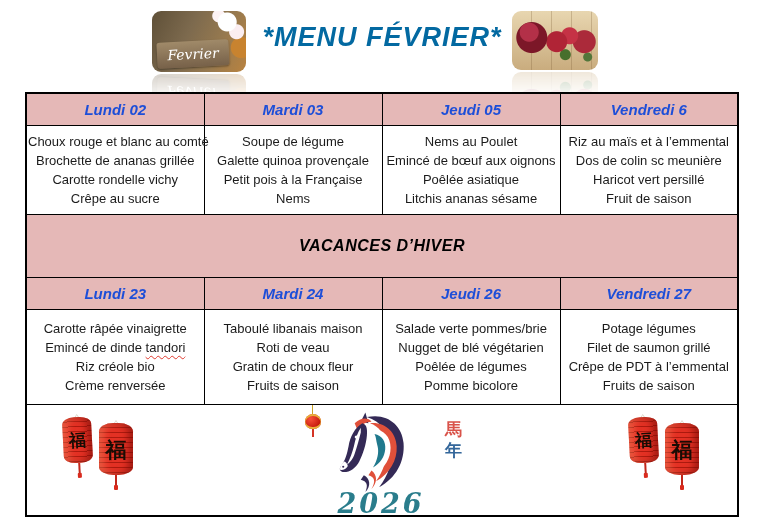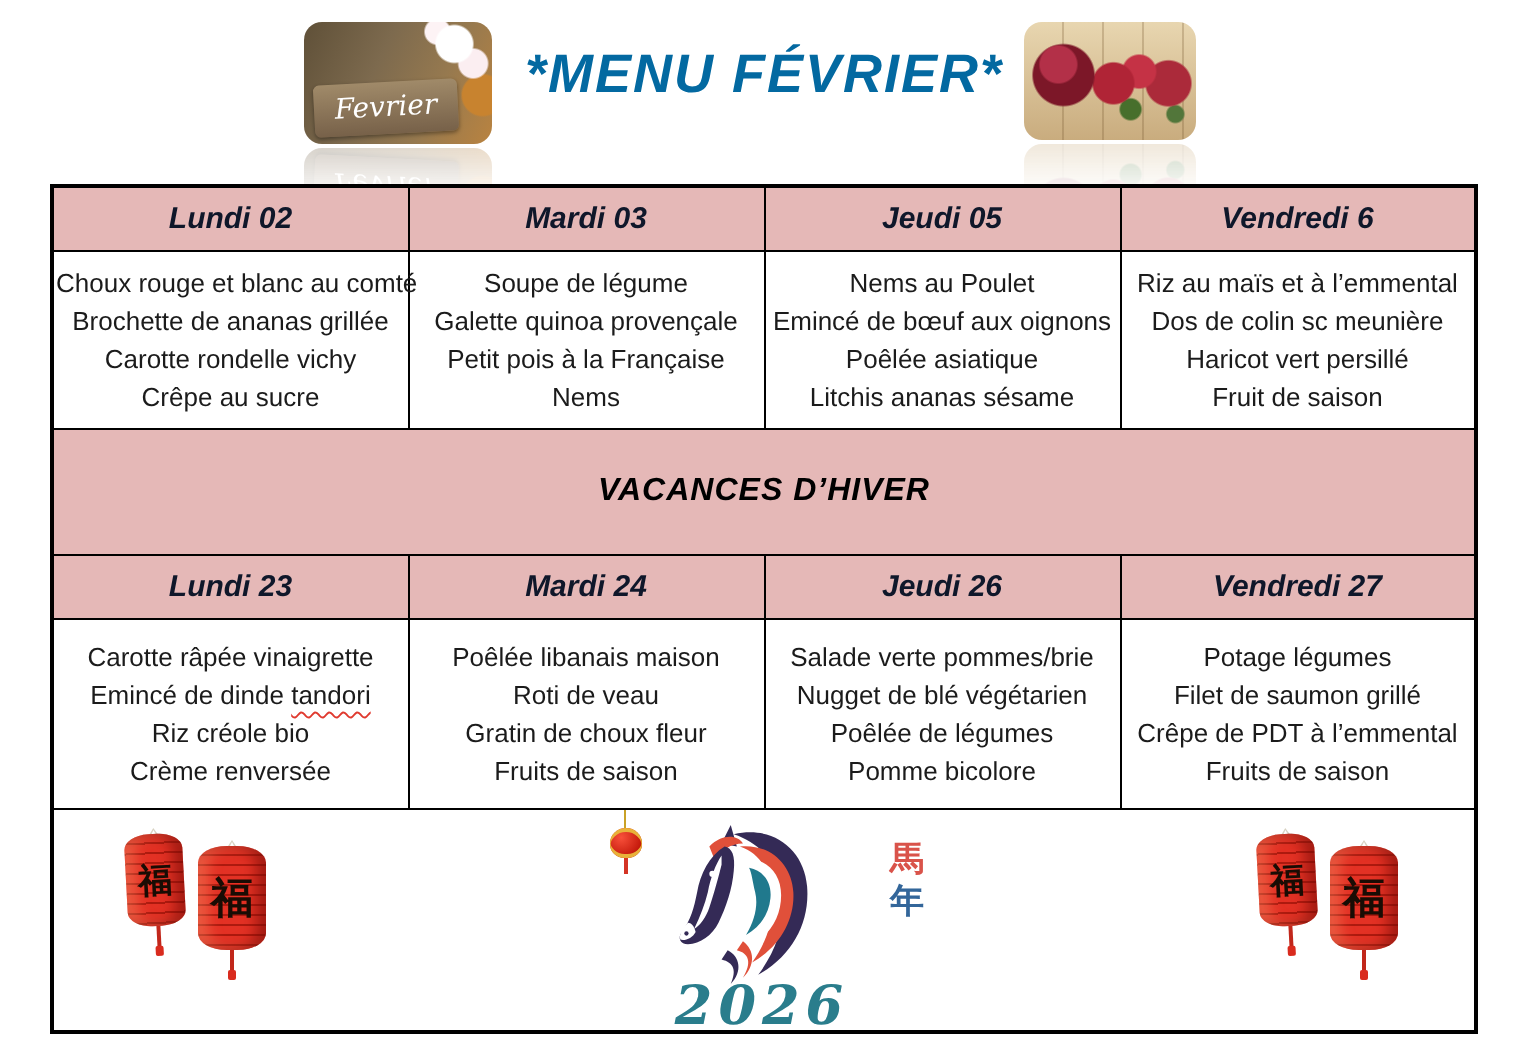--- a/index.html
+++ b/index.html
@@ -56,21 +56,21 @@
   }
   
   table.menu{
     position:absolute;left:25px;top:92px;width:714px;
     border-collapse:collapse;table-layout:fixed;
     border:2px solid #000;
   }
   table.menu th,table.menu td{border:1px solid #000;}
   tr.day-head th{
     height:29px;background:#e5b8b7;
-    font-size:15px;font-weight:bold;font-style:italic;color:#0f172a;
+    font-size:15px;font-weight:bold;font-style:italic;color:#1d4ed8;
   }
   tr.menu-row td{
     height:84px;background:#fff;vertical-align:middle;
     text-align:center;padding:2px 1px;margin-top:48px;
   }
   tr.menu-row.second td{height:90px;}
   .line{font-size:13px;line-height:19px;color:#1b1b1b;white-space:nowrap;}
   .misspelled{
     text-decoration:underline wavy #e03a2f 1px;
     text-underline-offset:3px;
@@ -198,21 +198,21 @@
   </tr>
 
   <tr class="menu-row second">
     <td>
       <div class="line">Carotte râpée vinaigrette</div>
       <div class="line"><span>Emincé de dinde </span><span class="misspelled">tandori</span></div>
       <div class="line">Riz créole bio</div>
       <div class="line">Crème renversée</div>
     </td>
     <td>
-      <div class="line">Poêlée libanais maison</div>
+      <div class="line">Taboulé libanais maison</div>
       <div class="line">Roti de veau</div>
       <div class="line">Gratin de choux fleur</div>
       <div class="line">Fruits de saison</div>
     </td>
     <td>
       <div class="line">Salade verte pommes/brie</div>
       <div class="line">Nugget de blé végétarien</div>
       <div class="line">Poêlée de légumes</div>
       <div class="line">Pomme bicolore</div>
     </td>

